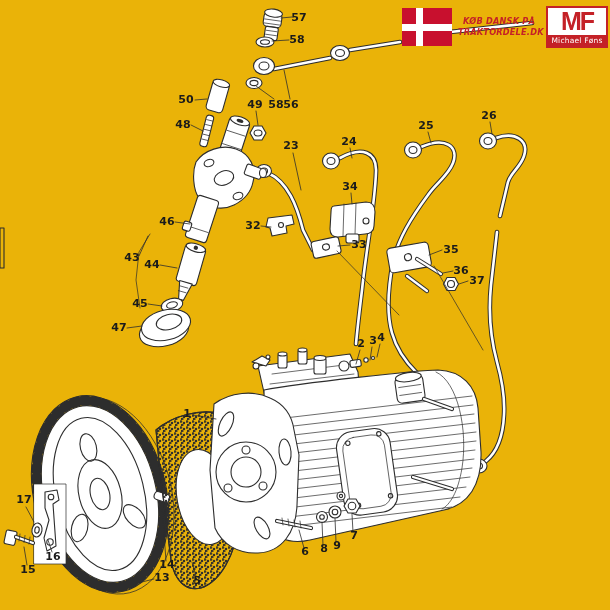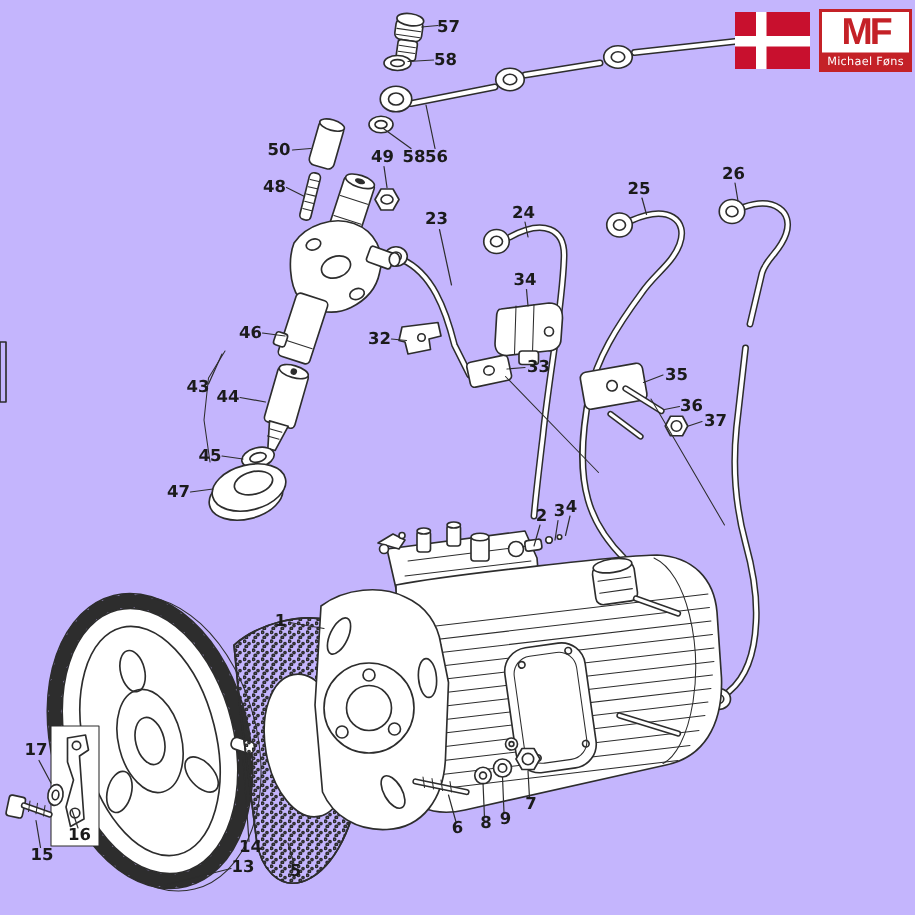--- a/index.html
+++ b/index.html
@@ -1,17 +1,17 @@
 <!DOCTYPE html>
 <html><head>
 <meta charset="utf-8">
 <style>
   html,body{margin:0;padding:0;}
   body{font-family:"DejaVu Sans",sans-serif;background:#e9e9e9;}
-  .stage{position:relative;width:610px;height:610px;background:#c4b5fd;overflow:hidden;}
+  .stage{position:relative;width:610px;height:610px;background:#eab308;overflow:hidden;}
 
   
   svg .ink, svg path, svg ellipse, svg circle, svg line, svg rect, svg polygon, svg polyline{
     stroke:#2d2d2d; fill:none; stroke-width:1.1; stroke-linecap:round; stroke-linejoin:round;
   }
   svg .w{fill:#ffffff;}
   svg .dk{fill:#2d2d2d;stroke:none;}
   svg .thin{stroke-width:0.7;}
   svg .pipe{stroke-width:4.6;}
   svg .pipecore{stroke:#ffffff;stroke-width:2.6;}
@@ -407,19 +407,23 @@
         <text x="354" y="539" class="callout">7</text>
       </g>
   </svg>
 
   
   <div class="branding">
     <div class="flag">
       <div class="vbar"></div>
         <div class="hbar"></div>
     </div>
+    <div class="tagline">
+      <div>KØB DANSK PÅ</div>
+      <div>TRAKTORDELE.DK</div>
+    </div>
     <div class="mfbox">
       <div class="mf">MF</div>
       <div class="mfname">Michael Føns</div>
     </div>
   </div>
 
 </div>
 
 </body></html>

